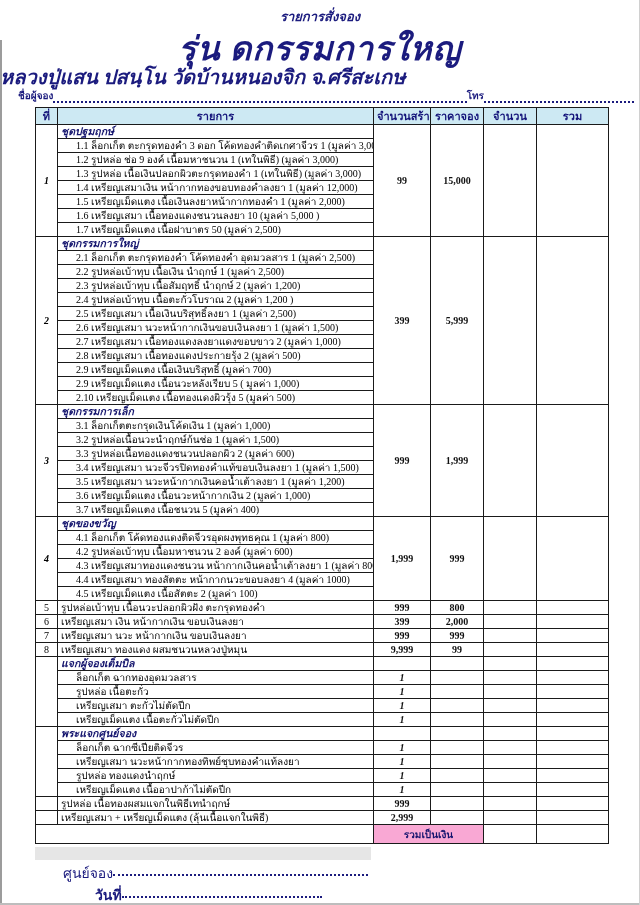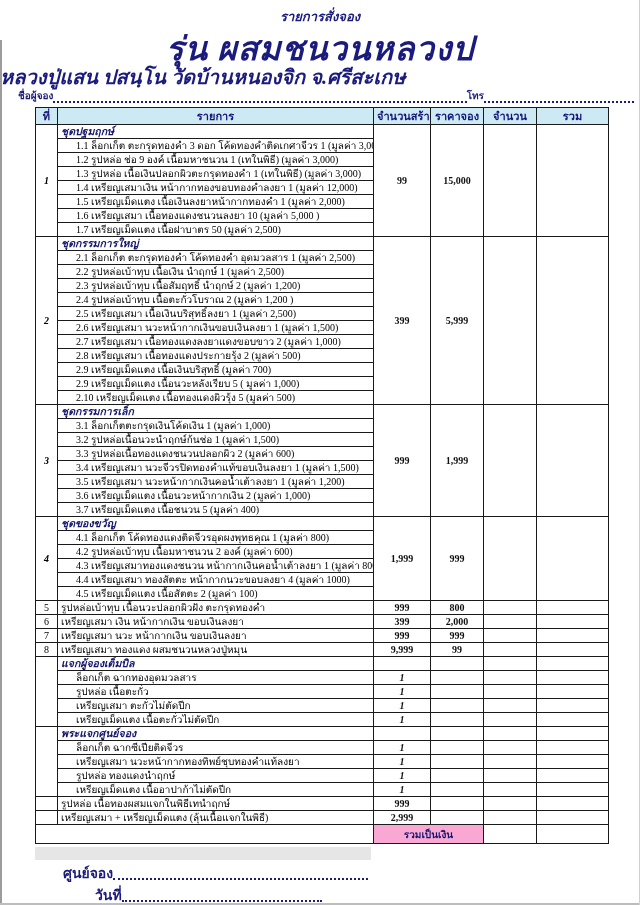--- a/index.html
+++ b/index.html
@@ -33,37 +33,37 @@
   td.name.sub{padding-left:18px;}
   td.name.grp{font-weight:bold;font-style:italic;color:#15156e;font-size:10.5px;}
   td.num{text-align:center;font-weight:bold;font-size:10.5px;color:#111;}
   td.num.one{font-style:italic;}
   td.blankcell{background:#fff;}
   td.noborder{border:none;background:transparent;}
   td.grand{background:#f9a8d4;text-align:center;font-weight:bold;color:#15156e;
            font-size:12px;height:18px;}
   tr.totalrow td{height:18px;}
 
-  .footer-center{position:absolute;top:862px;left:63px;display:flex;align-items:center;
-                 font-size:14px;font-weight:bold;color:#1b1b7e;}
-  .footer-date{position:absolute;top:884px;left:95px;display:flex;align-items:center;
+  .footer-center{position:absolute;top:862px;left:63px;display:flex;align-items:flex-start;
+                 font-size:14px;font-weight:normal;color:#1b1b7e;}
+  .footer-date{position:absolute;top:884px;left:95px;display:flex;align-items:flex-start;
                font-size:14px;font-weight:bold;color:#1b1b7e;}
   .dotsA{width:255px;} .dotsB{width:200px;}
 </style>
 </head>
 <body>
 
 <div class="page">
   <div class="edge-left"></div>
   <div class="edge-bottom"></div>
   <div class="edge-right"></div>
   <div class="shadow-band"></div>
 
   <div class="hdr-small">รายการสั่งจอง</div>
-  <div class="hdr-title">รุ่น ผสมชนวนหลวงป</div>
+  <div class="hdr-title">รุ่น ดกรรมการใหญ</div>
   <div class="hdr-sub">หลวงปู่แสน ปสนฺโน วัดบ้านหนองจิก จ.ศรีสะเกษ</div>
 
   <div class="buyer-line">
     <span>ชื่อผู้จอง</span>
     <span class="dots grow"></span>
     <span>โทร</span>
     <span class="dots w160"></span>
   </div>
 
   <table class="t">

